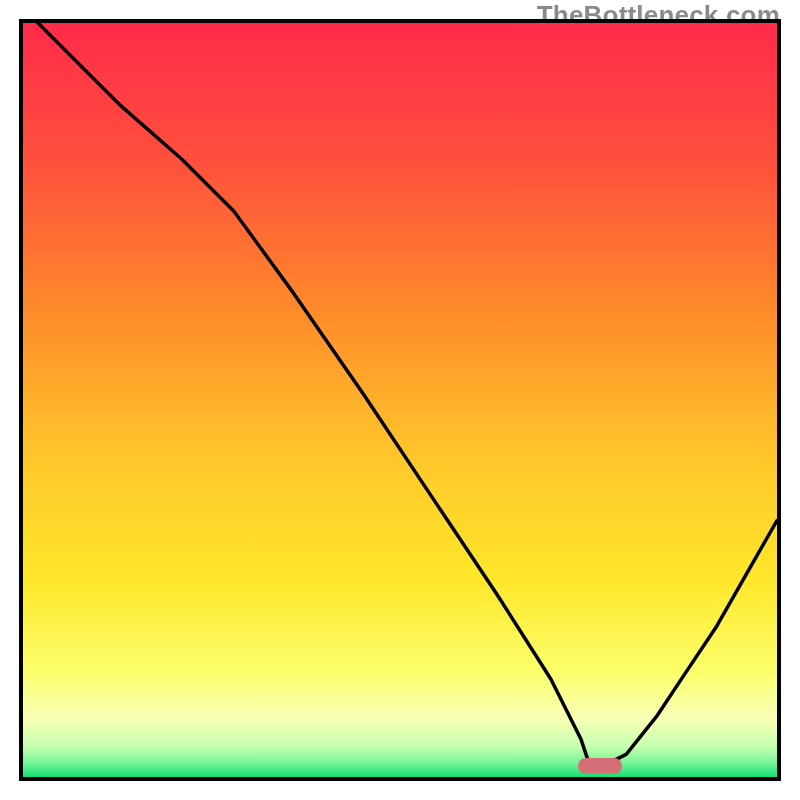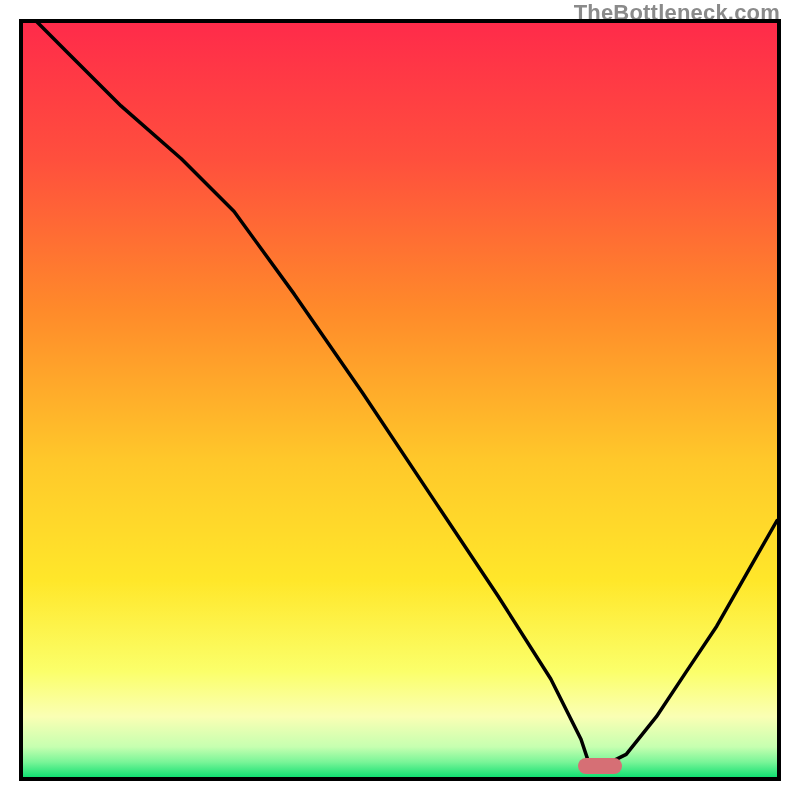--- a/index.html
+++ b/index.html
@@ -25,21 +25,21 @@
     position: absolute;
     left: 0;
     top: 0;
     width: 754px;
     height: 754px;
   }
   .watermark {
     position: absolute;
     top: 0px;
     right: 20px;
-    font-size: 22px;
+    font-size: 26px;
     font-weight: bold;
     color: #8a8a8a;
     letter-spacing: 0.2px;
   }
   svg.curve {
     position: absolute;
     left: 0;
     top: 0;
     width: 754px;
     height: 754px;

